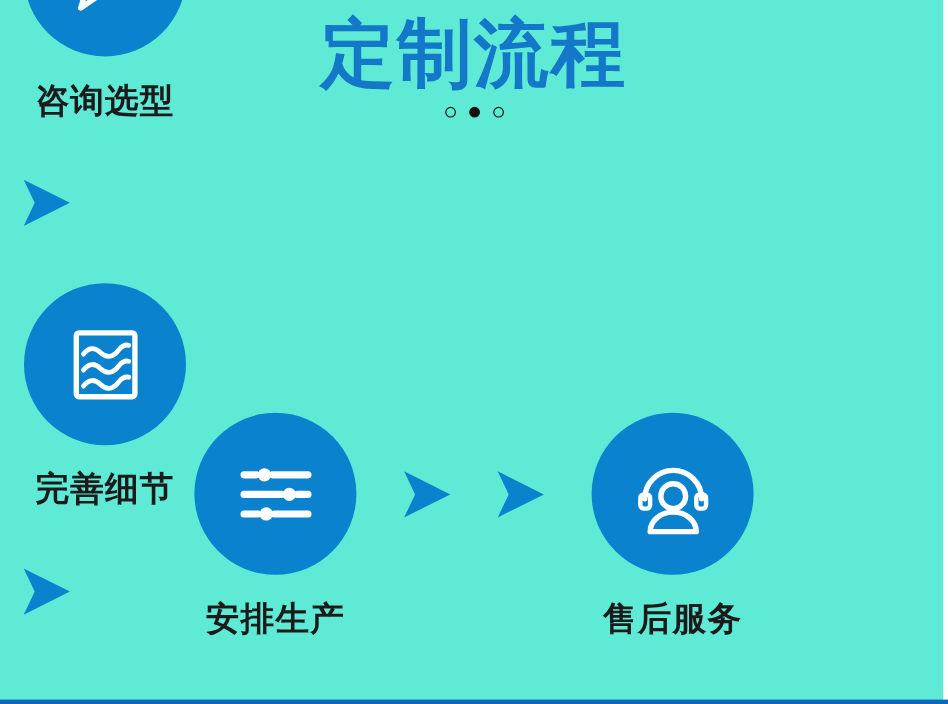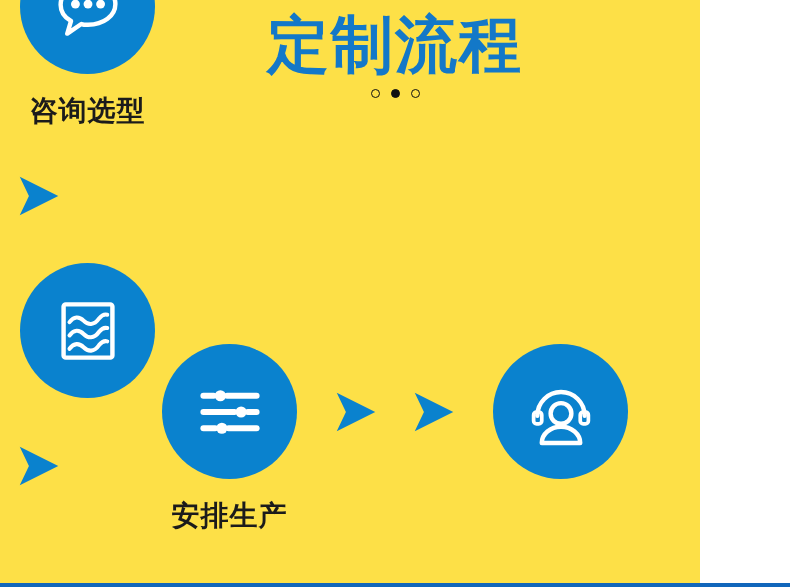--- a/index.html
+++ b/index.html
@@ -7,23 +7,23 @@
   html, body {
     width: 790px;
     height: 587px;
     background: #ffffff;
     font-family: "Liberation Sans", "DejaVu Sans", sans-serif;
     overflow: hidden;
   }
 
   .page {
     position: relative;
-    width: 700px;
+    width: 786px;
     height: 587px;
-    background: #fde047;
+    background: #5eead4;
   }
 
   
   .header {
     position: absolute;
     top: 0; left: 0;
     width: 790px;
     height: 120px;
     display: flex;
     flex-direction: column;
@@ -168,20 +168,21 @@
 
     <div class="step">
       <div class="badge">
         <svg viewBox="0 0 100 100">
           <rect x="17" y="14" width="66" height="72" rx="3" fill="none" stroke="#ffffff" stroke-width="6"></rect>
           <path d="M25 38 C31 30 38 30 44 36 C50 42 58 43 65 33 C69 28 72 27 76 28" fill="none" stroke="#ffffff" stroke-width="5.5" stroke-linecap="round"></path>
           <path d="M25 56 C31 48 38 48 44 54 C50 60 58 61 65 51 C69 46 72 45 76 46" fill="none" stroke="#ffffff" stroke-width="5.5" stroke-linecap="round"></path>
           <path d="M25 74 C31 66 38 66 44 72 C50 78 58 79 65 69 C69 64 72 63 76 64" fill="none" stroke="#ffffff" stroke-width="5.5" stroke-linecap="round"></path>
         </svg>
       </div>
+      <div class="step-label">完善细节</div>
     </div>
 
     <div class="arrow">
       <svg viewBox="0 0 50 48">
         <path d="M4 3 L46 24 L4 45 L14 24 Z" fill="#0a82ce"></path>
       </svg>
     </div>
 
 
   </div>
@@ -223,19 +224,20 @@
     <div class="step">
       <div class="badge">
         <svg viewBox="0 0 100 100">
           <path d="M18 55 A32 32 0 0 1 82 55" fill="none" stroke="#ffffff" stroke-width="6" stroke-linecap="round"></path>
           <rect x="13" y="50" width="11" height="16" rx="4" fill="none" stroke="#ffffff" stroke-width="5"></rect>
           <rect x="76" y="50" width="11" height="16" rx="4" fill="none" stroke="#ffffff" stroke-width="5"></rect>
           <circle cx="50" cy="52" r="14" fill="none" stroke="#ffffff" stroke-width="6"></circle>
           <path d="M24 92 A26 22 0 0 1 76 92 Z" fill="none" stroke="#ffffff" stroke-width="6" stroke-linejoin="round"></path>
         </svg>
       </div>
+      <div class="step-label">售后服务</div>
     </div>
 
   </div>
 
   <div class="bottom-bar"></div>
 
 </div>
 
 </body></html>

